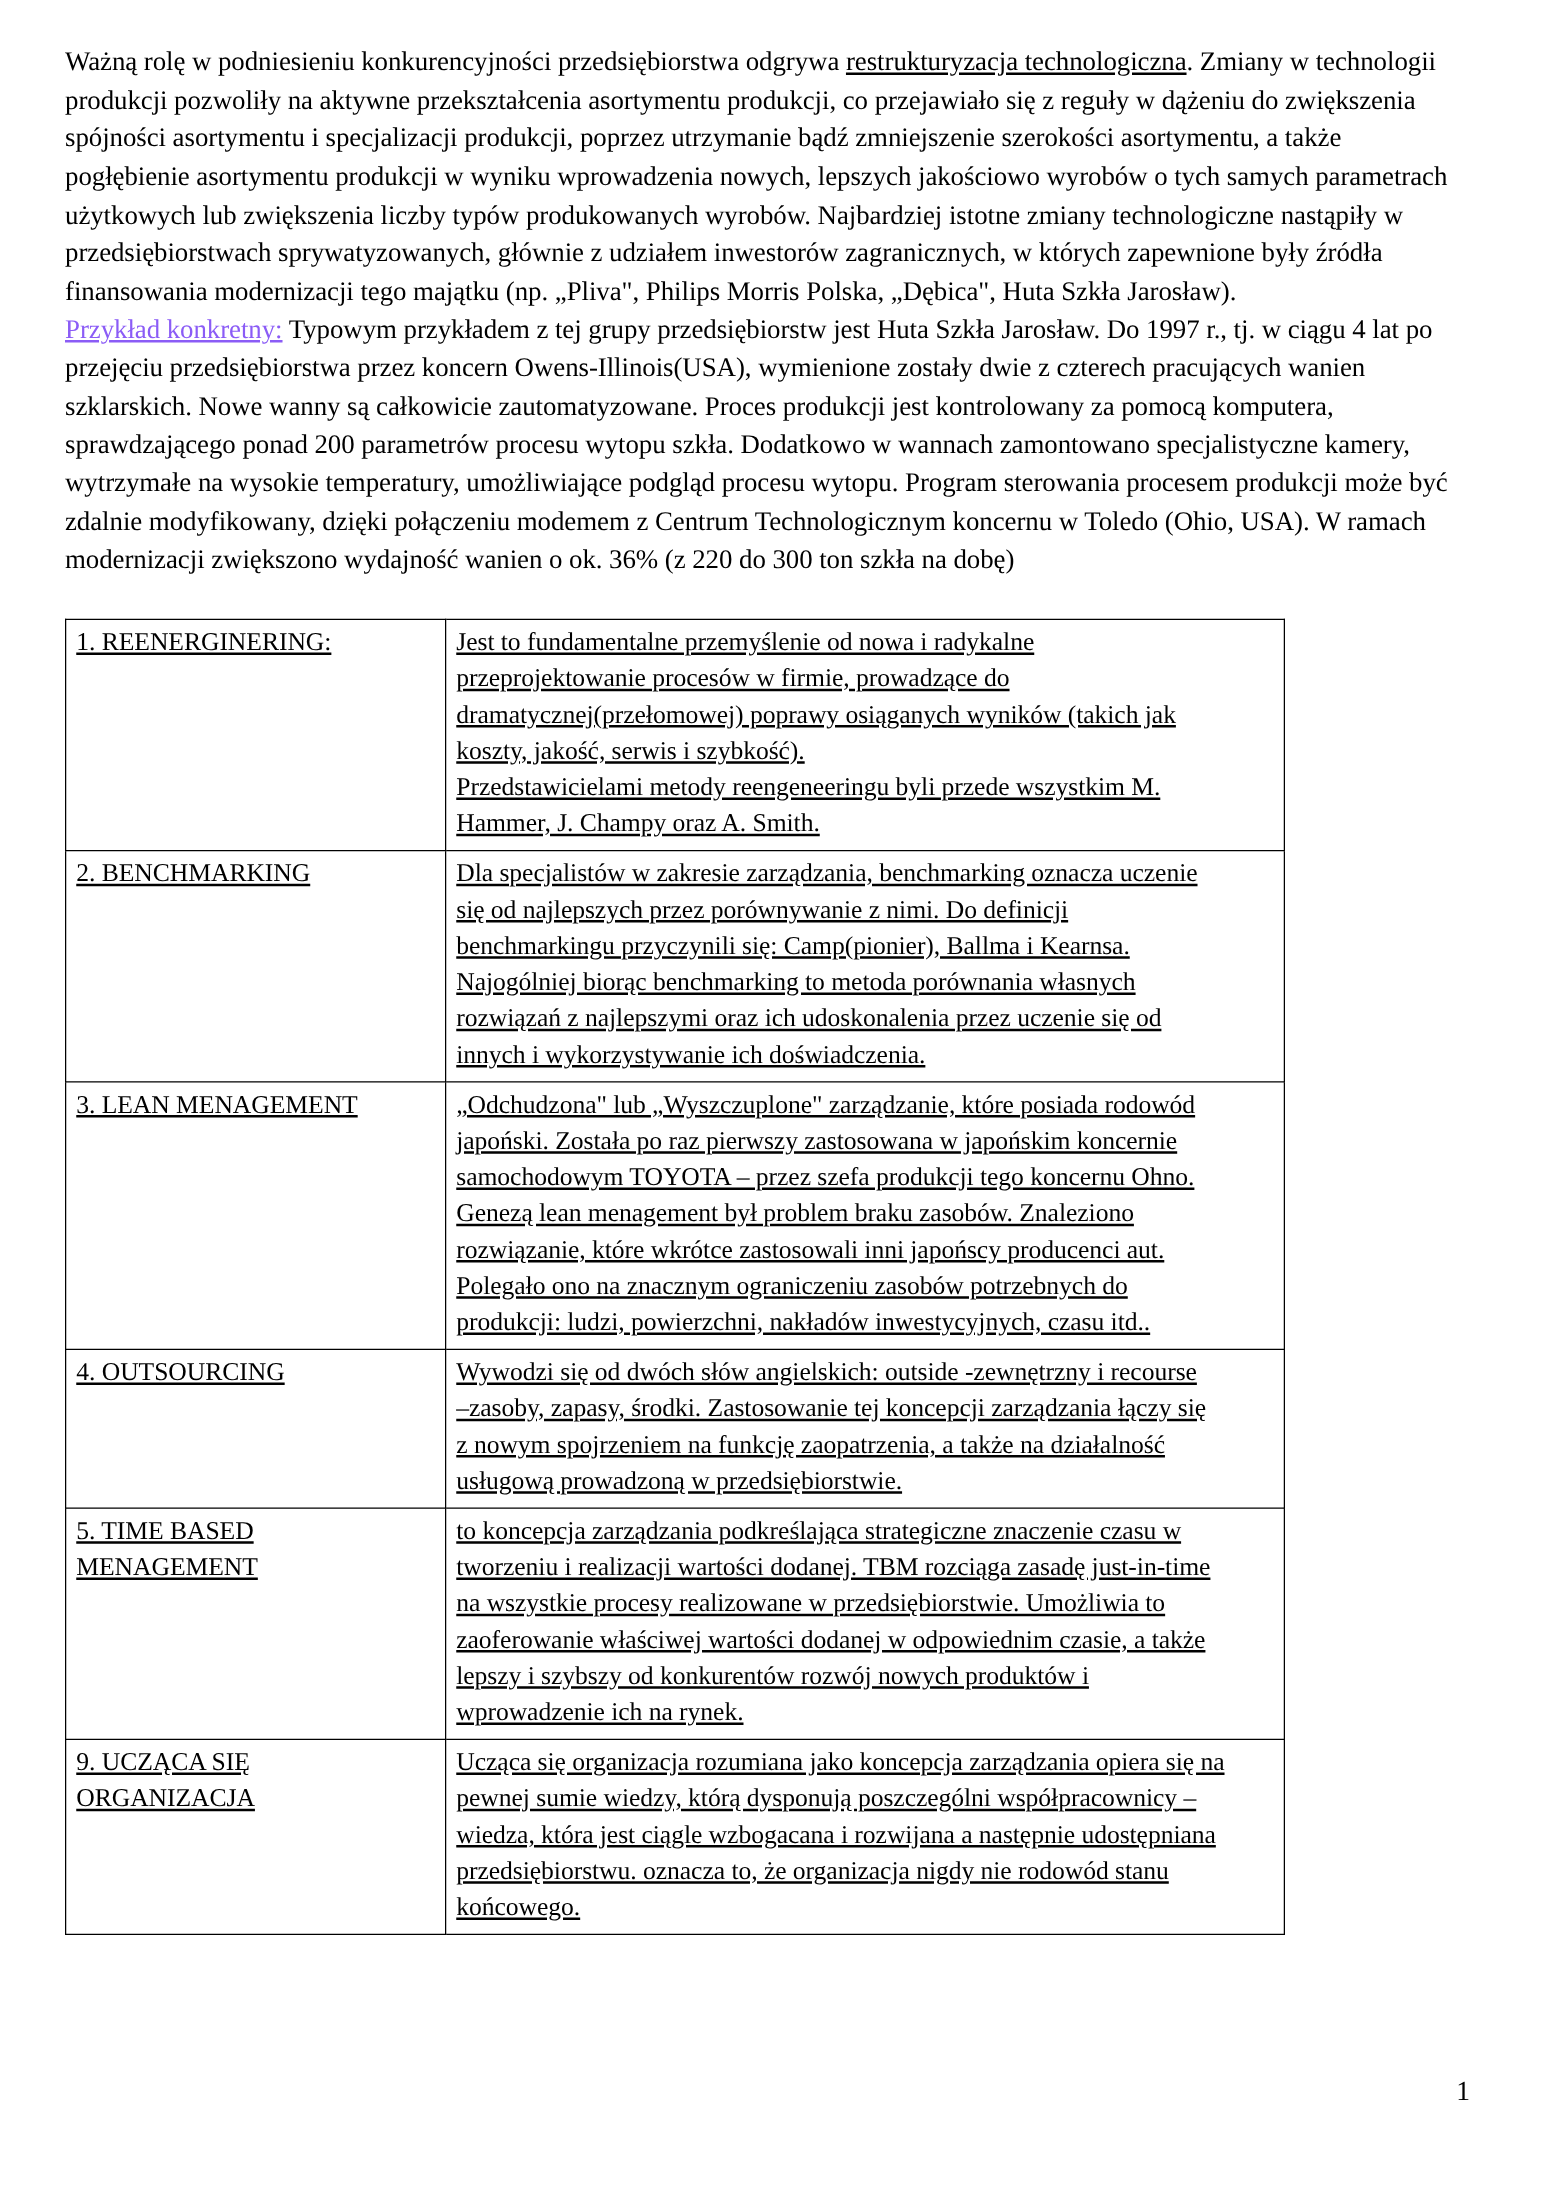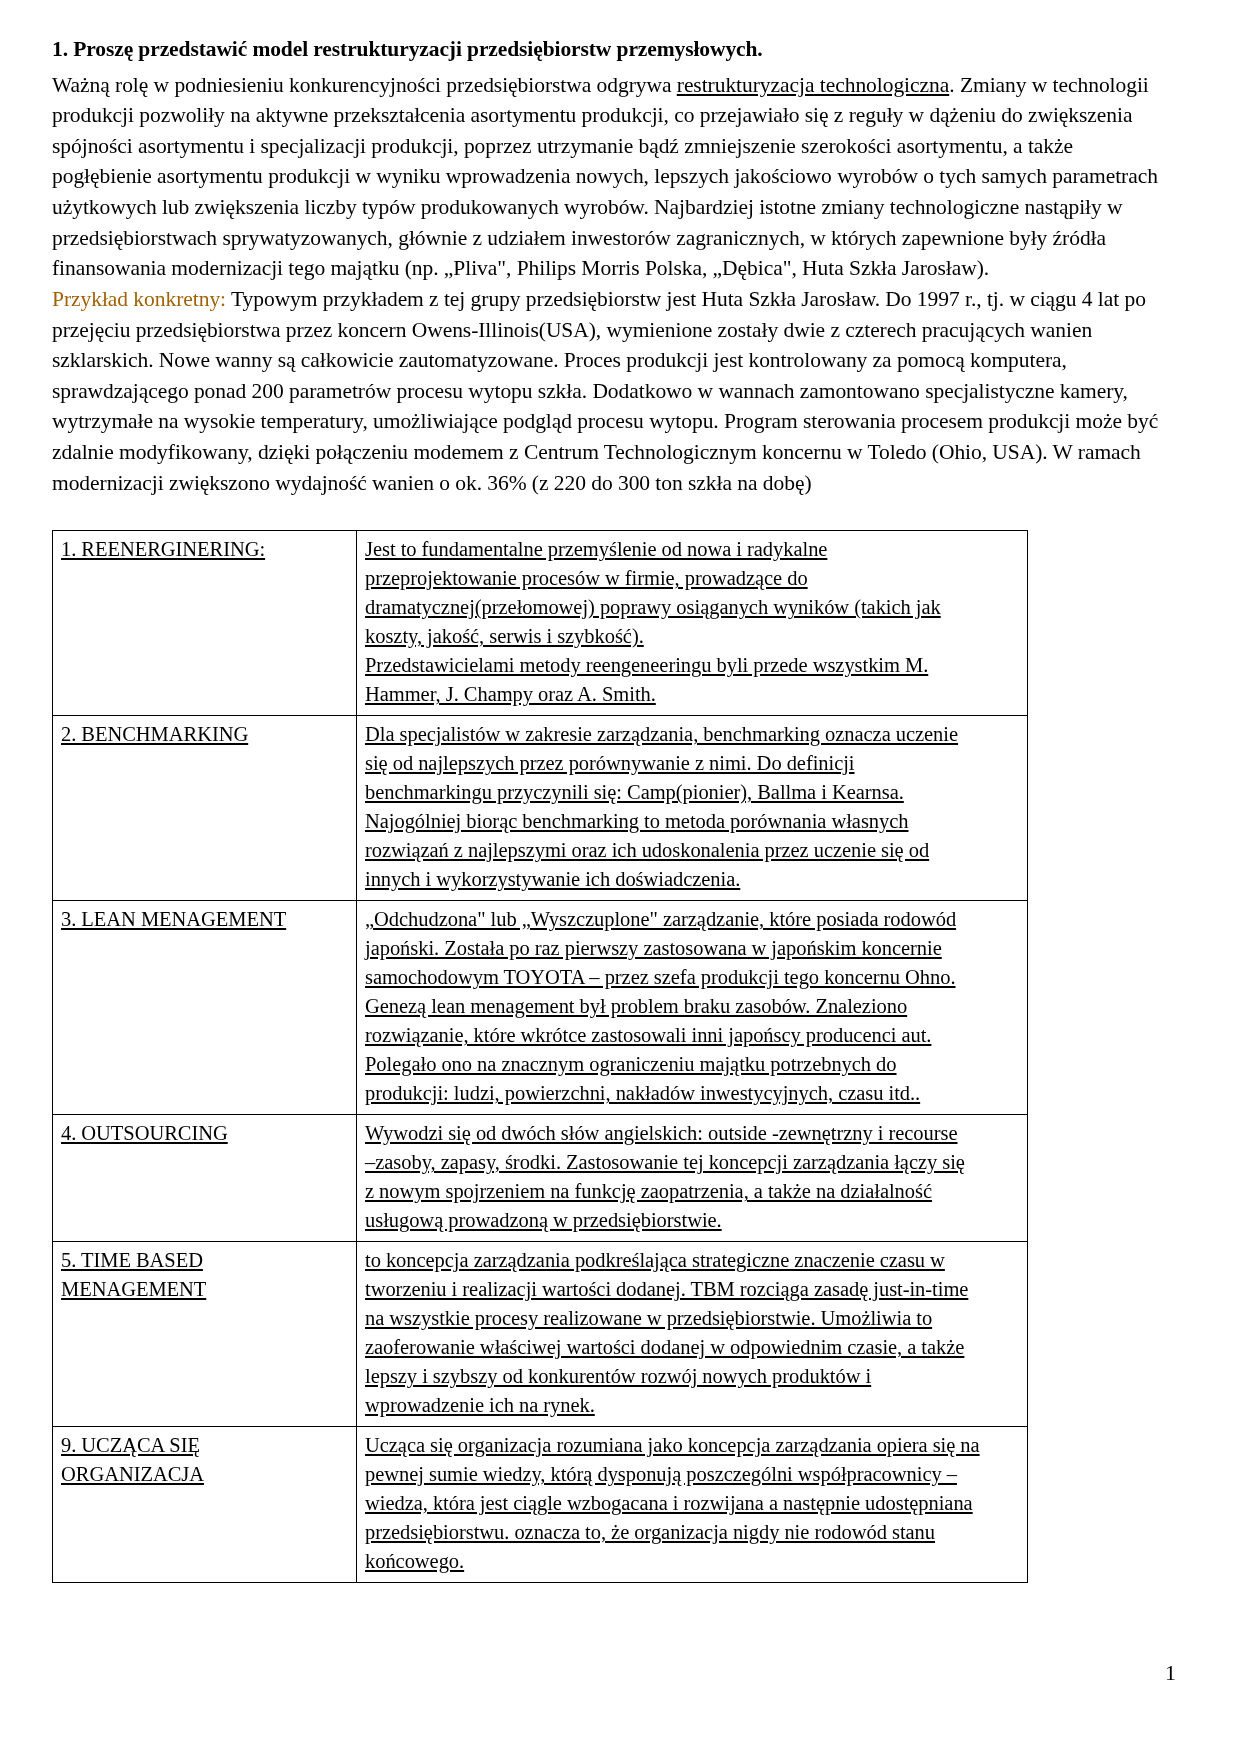--- a/index.html
+++ b/index.html
@@ -35,21 +35,22 @@
     line-height: 1.425;
     margin: 0;
     text-align: left;
     letter-spacing: -0.05px;
   }
   .body-par .ul {
     text-decoration: underline;
     text-underline-offset: 2px;
   }
   .red-label {
-    color: #a16207;
+    color: #8b5cf6;
+    text-decoration: underline;
   }
   .section-gap {
     height: 32px;
   }
   h2.sub-heading {
     font-size: 21.5px;
     font-weight: bold;
     margin: 0 0 4px 0;
     line-height: 1.3;
     display: inline-block;
@@ -94,23 +95,20 @@
     bottom: 70px;
     font-size: 22px;
     line-height: 1;
   }
 </style>
 </head>
 <body>
 
 <div class="page">
 
-  <div class="heading-wrap">
-    <span class="heading">1. Proszę przedstawić model restrukturyzacji przedsiębiorstw przemysłowych.</span>
-  </div>
 
   <p class="body-par"><span>Ważną rolę w podniesieniu konkurencyjności przedsiębiorstwa odgrywa </span><span class="ul">restrukturyzacja technologiczna</span><span>.</span> <span>Zmiany w technologii produkcji pozwoliły na aktywne przekształcenia asortymentu produkcji, co przejawiało się z reguły w dążeniu do zwiększenia spójności asortymentu i specjalizacji produkcji, poprzez utrzymanie bądź zmniejszenie szerokości asortymentu, a także pogłębienie asortymentu produkcji w wyniku wprowadzenia nowych, lepszych jakościowo wyrobów o tych samych parametrach użytkowych lub zwiększenia liczby typów produkowanych wyrobów. Najbardziej istotne zmiany technologiczne nastąpiły w przedsiębiorstwach sprywatyzowanych, głównie z udziałem inwestorów zagranicznych, w których zapewnione były źródła finansowania modernizacji tego majątku (np. „Pliva", Philips Morris Polska, „Dębica", Huta Szkła Jarosław).</span></p>
 
   <p class="body-par"><span class="red-label">Przykład konkretny:</span><span> Typowym przykładem z tej grupy przedsiębiorstw jest Huta Szkła Jarosław. Do 1997 r., tj. w ciągu 4 lat po przejęciu przedsiębiorstwa przez koncern Owens-Illinois(USA), wymienione zostały dwie z czterech pracujących wanien szklarskich. Nowe wanny są całkowicie zautomatyzowane. Proces produkcji jest kontrolowany za pomocą komputera, sprawdzającego ponad 200 parametrów procesu wytopu szkła. Dodatkowo w wannach zamontowano specjalistyczne kamery, wytrzymałe na wysokie temperatury, umożliwiające podgląd procesu wytopu. Program sterowania procesem produkcji może być zdalnie modyfikowany, dzięki połączeniu modemem z Centrum Technologicznym koncernu w Toledo (Ohio, USA). W ramach modernizacji zwiększono wydajność wanien o ok. 36% (z 220 do 300 ton szkła na dobę)</span></p>
 
   <div class="section-gap"></div>
 
 
   <table class="methods">
     <tbody>
@@ -146,21 +144,21 @@
       <tr>
         <td class="name-cell">
           <span class="name-line">3. LEAN MENAGEMENT</span>
         </td>
         <td class="desc-cell">
           <span class="desc-line">„Odchudzona" lub „Wyszczuplone" zarządzanie, które posiada rodowód</span>
           <span class="desc-line">japoński. Została po raz pierwszy zastosowana w japońskim koncernie</span>
           <span class="desc-line">samochodowym TOYOTA – przez szefa produkcji tego koncernu Ohno.</span>
           <span class="desc-line">Genezą lean menagement był problem braku zasobów. Znaleziono</span>
           <span class="desc-line">rozwiązanie, które wkrótce zastosowali inni japońscy producenci aut.</span>
-          <span class="desc-line">Polegało ono na znacznym ograniczeniu majątku potrzebnych do</span>
+          <span class="desc-line">Polegało ono na znacznym ograniczeniu zasobów potrzebnych do</span>
           <span class="desc-line">produkcji: ludzi, powierzchni, nakładów inwestycyjnych, czasu itd..</span>
         </td>
       </tr>
 
       <tr>
         <td class="name-cell">
           <span class="name-line">4. OUTSOURCING</span>
         </td>
         <td class="desc-cell">
           <span class="desc-line">Wywodzi się od dwóch słów angielskich: outside -zewnętrzny i recourse</span>

